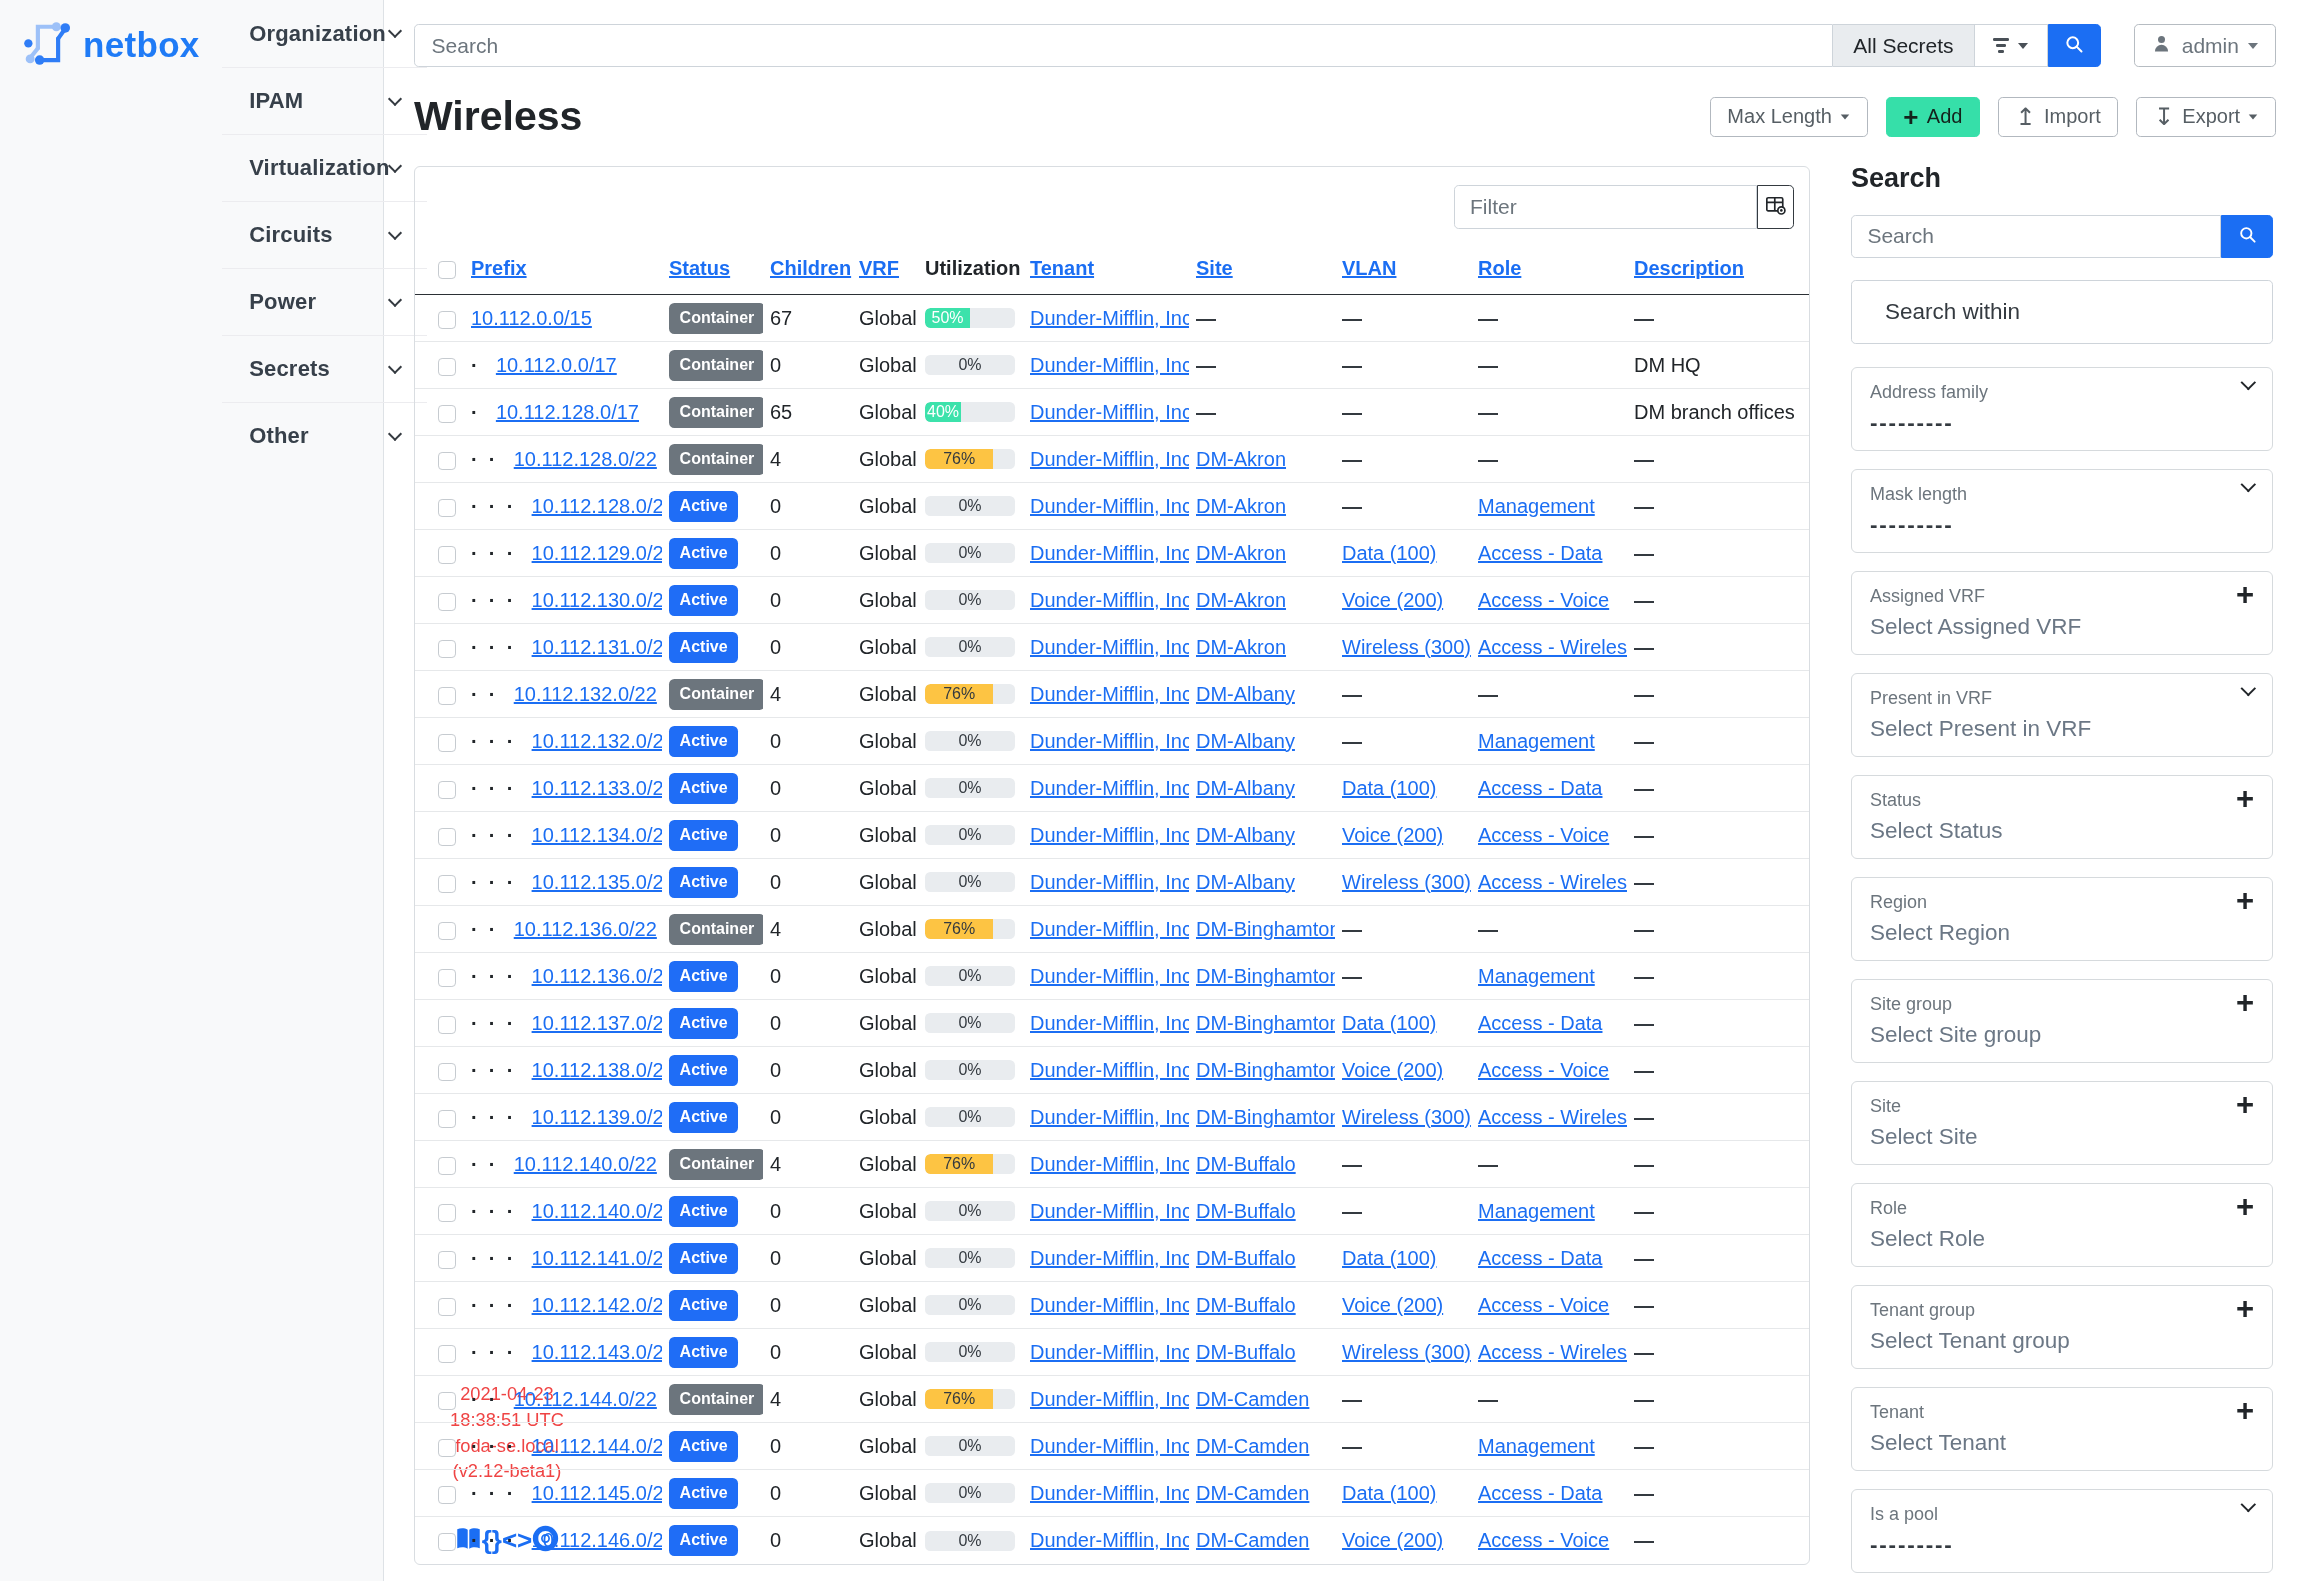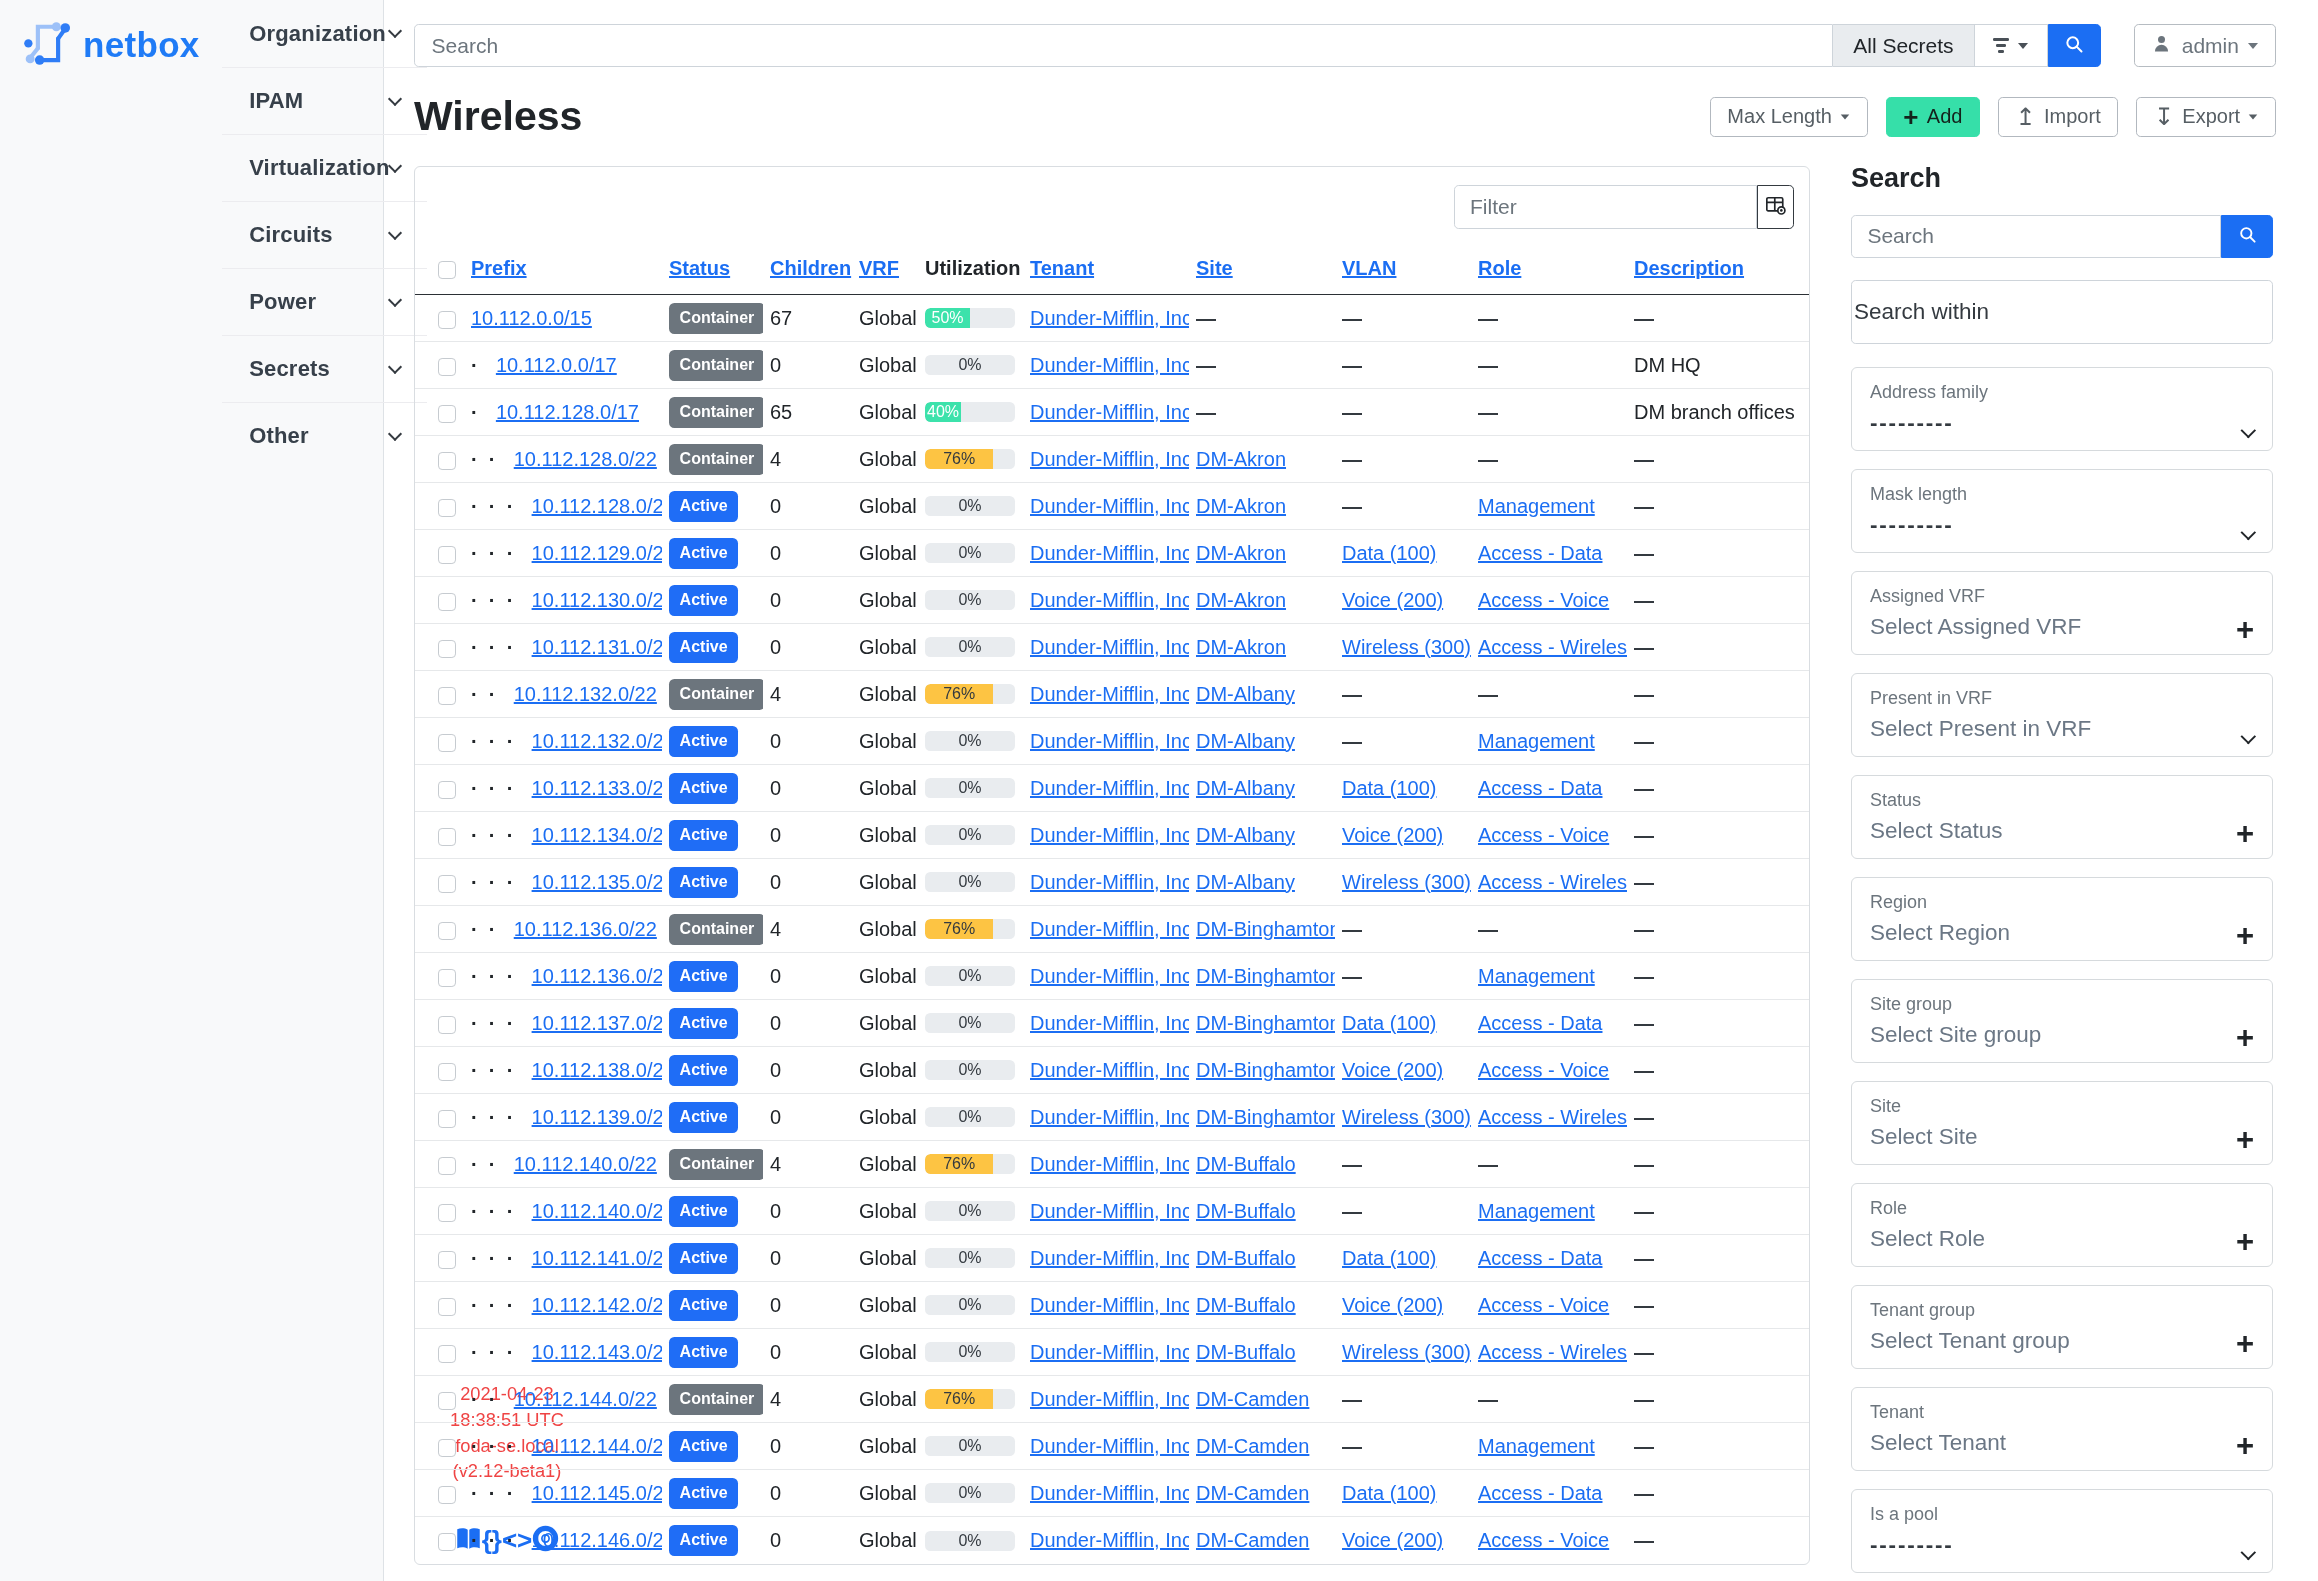--- a/index.html
+++ b/index.html
@@ -95,23 +95,23 @@
     font-size:16px; color:#343a40; }
 
   
   .filter-panel { width:422px; flex:none; margin-top:22.5px; }
   .fheading { font-size:27px; font-weight:700; margin-bottom:21px; }
   .fsearch { display:flex; height:43px; margin-bottom:22.5px; }
   .fsearch input { flex:1; min-width:0; border:0.6px solid #ced4da; border-radius:4.7px 0 0 4.7px;
     padding:0 15.4px; font-size:21px; color:#495057; outline:none; }
   .fsearch .btn-search { border-radius:0 4.7px 4.7px 0; width:52px; }
   .fwithin { height:64px; border:0.6px solid #ced4da; border-radius:4.7px; display:flex; align-items:center;
-    padding:0 2px; font-size:22.5px; color:#343a40; margin-bottom:22.5px; cursor:text; }
+    padding:0 33px; font-size:22.5px; color:#343a40; margin-bottom:22.5px; cursor:text; }
   .fcard { border:0.6px solid #d6dadd; border-radius:6px; padding:14px 18px; margin-bottom:18px;
-    display:flex; align-items:flex-end; justify-content:space-between; min-height:83px; }
+    display:flex; align-items:flex-start; justify-content:space-between; min-height:83px; }
   .flabel { font-size:18px; color:#6c757d; margin-bottom:7px; }
   .fvalue { font-size:22.5px; color:#6b7785; }
   .fvalue.dashes { color:#343a40; font-weight:700; letter-spacing:1.8px; }
   .fplus { font-size:31px; font-weight:600; color:#212529; line-height:0.6; cursor:pointer; }
   .fchev { width:10.6px; height:10.6px; border-right:2.4px solid #212529; border-bottom:2.4px solid #212529;
     transform:rotate(45deg); margin-top:-4.7px; cursor:pointer; }
 </style>
 </head>
 <body>
 

